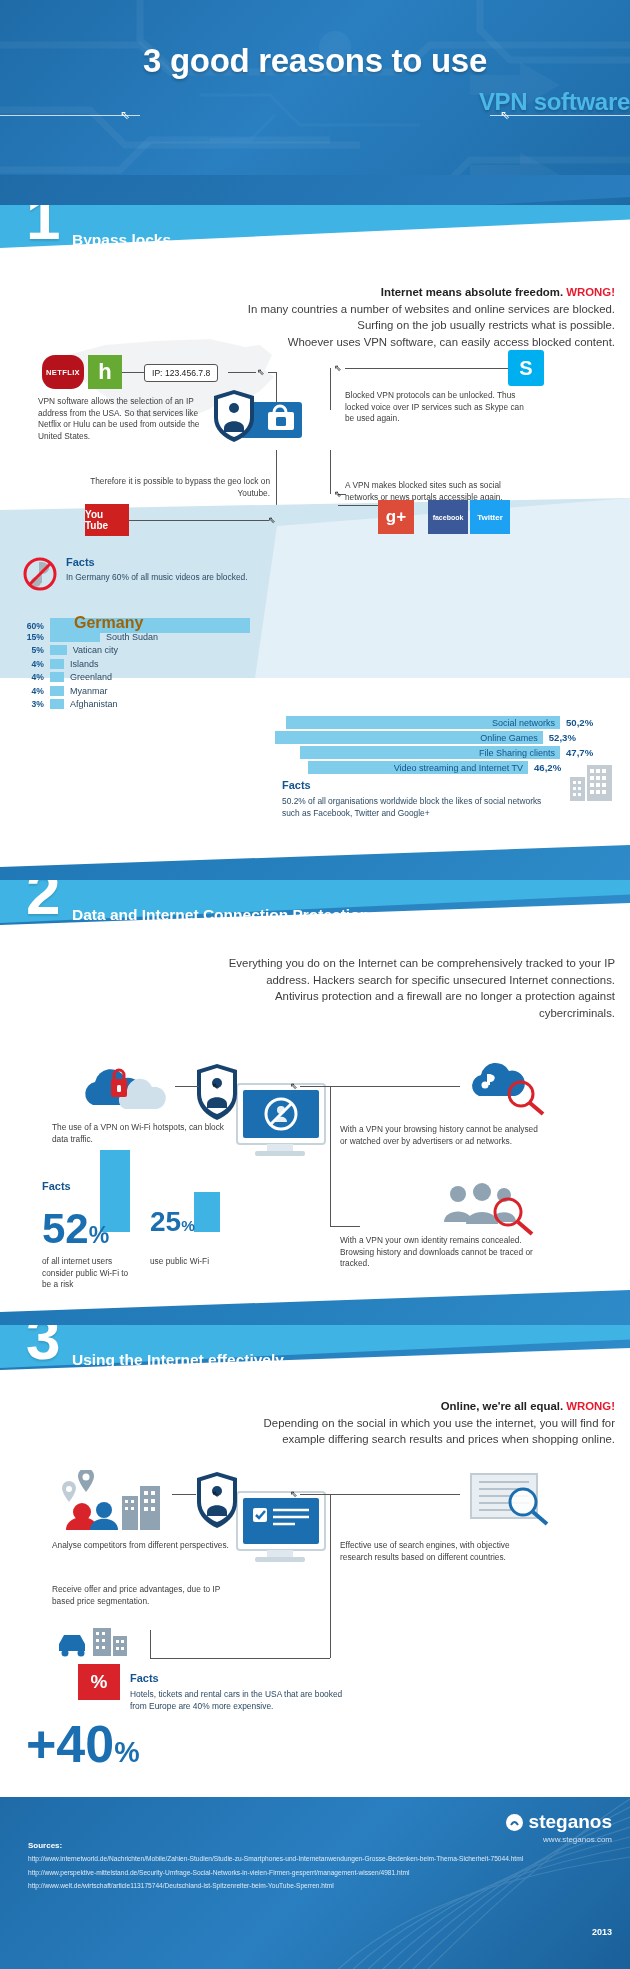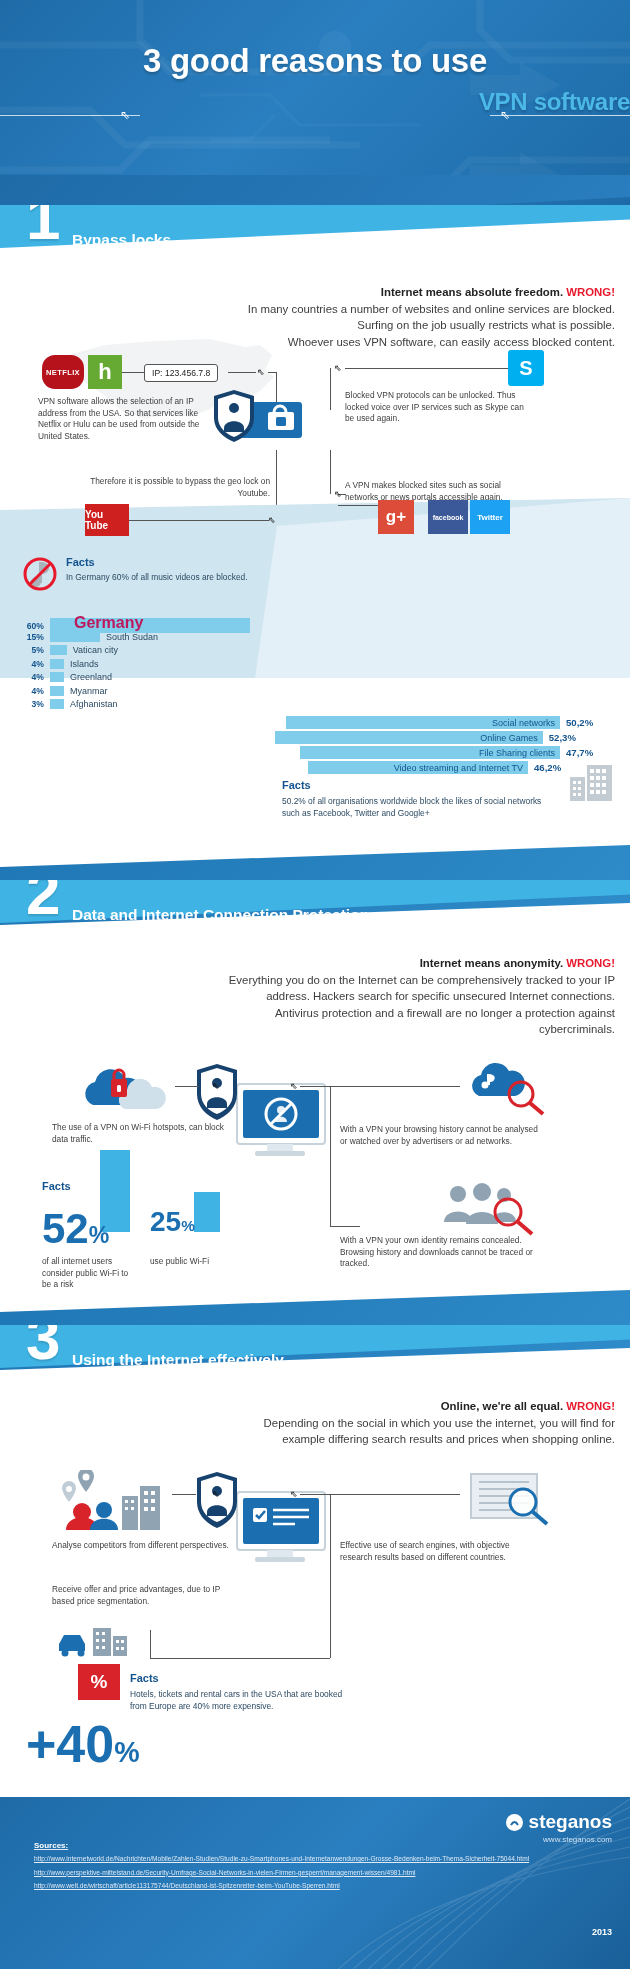--- a/index.html
+++ b/index.html
@@ -107,21 +107,21 @@
   
   .bigstat { position:absolute; font-weight:bold; color:#1b6fb0; line-height:1; }
   .bigstat .pc { font-size:.55em; }
 
   
   .footer {
     position:absolute; left:0; bottom:0; width:630px; height:172px;
     background:linear-gradient(135deg,#1f6ba8 0%,#2a7fc0 50%,#1a6099 100%);
     overflow:hidden;
   }
-  .footer .srcs { position:absolute; left:34px; top:44px; color:#dfeaf4; font-size:6.6px; line-height:9.4px;text-decoration:underline; }
+  .footer .srcs { position:absolute; left:28px; top:44px; color:#dfeaf4; font-size:6.6px; line-height:9.4px; }
   .footer .srcs .h { font-weight:bold; color:#fff; font-size:8px; margin-bottom:4px; display:block; }
   .footer .srcs div { margin-bottom:4px; }
   .brand { position:absolute; right:18px; top:14px; color:#fff; font-size:19px; font-weight:bold; }
   .brandurl { position:absolute; right:18px; top:38px; color:#cfe2f2; font-size:8px; }
   .year { position:absolute; right:18px; bottom:32px; color:#fff; font-size:9px; font-weight:bold; }
   svg { display:block; }
 </style>
 </head>
 <body>
 
@@ -243,21 +243,21 @@
   </svg>
   <div style="position:absolute; left:66px; top:552px; width:190px;">
     <span class="facts-h">Facts</span>
     <div class="facts-b" style="margin-top:2px;">In Germany 60% of all music videos are blocked.</div>
   </div>
 
   <div id="germanyChart">
       <div class="barrow" style="left: 18px; top: 618px; width: 300px; z-index: 5; position: absolute;">
         <span class="pct" style="width: 26px; text-align: right; margin-right: 6px;">60%</span>
         <div class="bar" style="width: 200px; height: 15px; background: rgb(127, 205, 234);"></div>
-        <span style="position: absolute; left: 56px; top: -4px; font-size: 16px; font-weight: bold; color: #be185d;">Germany</span>
+        <span style="position: absolute; left: 56px; top: -4px; font-size: 16px; font-weight: bold; color: #a16207;">Germany</span>
       </div>
       <div class="barrow" style="left: 18px; top: 631.5px; width: 300px; z-index: 5;">
         <span class="pct" style="width: 26px; text-align: right; margin-right: 6px;">15%</span>
         <div class="bar" style="width: 50px; height: 10px; background: rgb(127, 205, 234);"></div>
         <span style="margin-left: 6px; font-size: 9px; color: rgb(44, 74, 99);">South Sudan</span>
       </div>
       <div class="barrow" style="left: 18px; top: 645px; width: 300px; z-index: 5;">
         <span class="pct" style="width: 26px; text-align: right; margin-right: 6px;">5%</span>
         <div class="bar" style="width: 16.6667px; height: 10px; background: rgb(127, 205, 234);"></div>
         <span style="margin-left: 6px; font-size: 9px; color: rgb(44, 74, 99);">Vatican city</span>
@@ -343,22 +343,20 @@
   <div style="position:absolute; left:0; top:845px; width:630px; height:80px;
        background:linear-gradient(135deg,#2077b5,#2f8bc9);
        clip-path:polygon(0 22px,630px 0,630px 58px,0 80px);"></div>
   <div class="banner" style="top:880px">
     <div class="strip"></div>
     <div class="num">2</div>
     <div class="lbl">Data and Internet Connection Protection</div>
   </div>
 
   <div class="lead" style="left:90px; top:955px; width:525px;">
-    <div><b>Internet means anonymity.</b>
-      <span class="wrong">WRONG!</span></div>
     <div>Everything you do on the Internet can be comprehensively tracked to your IP</div>
     <div>address. Hackers search for specific unsecured Internet connections.</div>
     <div>Antivirus protection and a firewall are no longer a protection against</div>
     <div>cybercriminals.</div>
   </div>
 
   <svg style="position:absolute; left:75px; top:1065px;" width="92" height="50" viewBox="0 0 92 50">
     <path d="M18,40 a12,12 0 0 1 2,-23 a16,16 0 0 1 30,-4 a12,12 0 0 1 6,27 Z" fill="#1b6fb0"></path>
     <path d="M50,44 a10,10 0 0 1 2,-19 a13,13 0 0 1 25,-3 a10,10 0 0 1 5,22 Z" fill="#cfe0ea"></path>
     <rect x="36" y="14" width="16" height="18" rx="2" fill="#d8232a"></rect>

